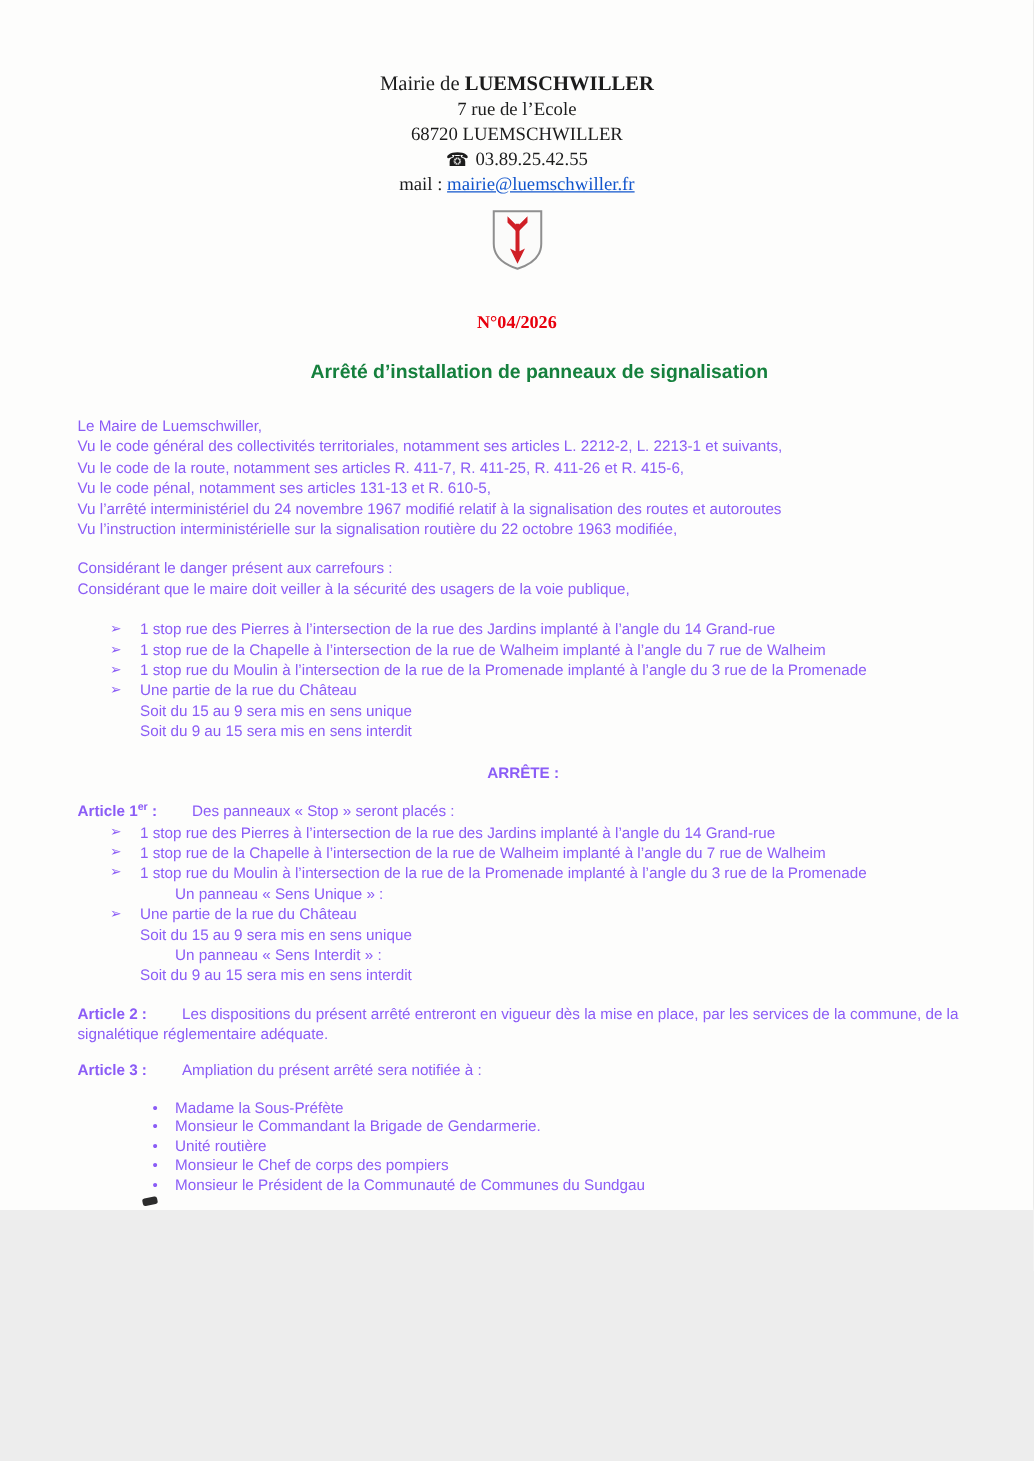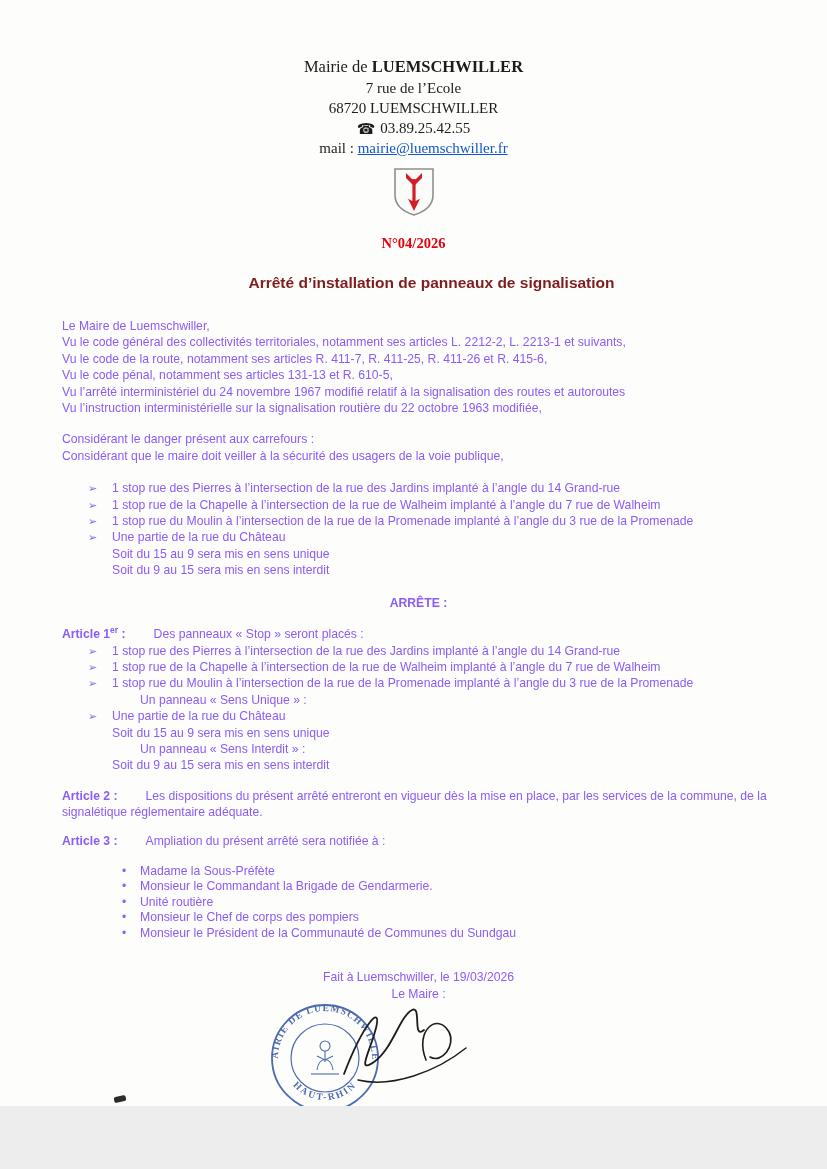--- a/index.html
+++ b/index.html
@@ -1,30 +1,30 @@
 <!DOCTYPE html>
 <html><head>
 <meta charset="utf-8">
 <style>
   * { margin:0; padding:0; box-sizing:border-box; }
   html,body { background:#ededed; }
   body { font-family:"Liberation Sans", sans-serif; }
   .page {
-    width:827px; height:1106px; margin:0 auto; background:#fdfdfc;
+    width:827px; height:968px; margin:0 auto; background:#fdfdfc;
     position:relative; overflow:hidden; color:#1d1d1d;
     box-shadow:0 0 4px rgba(0,0,0,.25);
   }
   
   .hdr { text-align:center; padding-top:56px; font-family:"Liberation Serif", serif; font-size:15px; line-height:20px; color:#1c1c1c; }
   .hdr .org { font-size:16.5px; line-height:22px; }
   .hdr .phone-line .phone-icon { font-size:15px; margin-right:5px; position:relative; top:1px; }
   a.mail-link { color:#1155cc; text-decoration:underline; cursor:pointer; }
   .crest-wrap { text-align:center; margin-top:9px; }
-  .doc-number { text-align:center; color:#e8000d; font-weight:bold; font-family:"Liberation Serif", serif; font-size:14.5px; margin-top:14px; }
-  .doc-title { text-align:center; font-weight:bold; font-size:15.5px; margin-top:22px; color:#7f1d1d;padding-left:36px; }
+  .doc-number { text-align:center; color:#e8000d; font-weight:bold; font-family:"Liberation Serif", serif; font-size:14.5px; margin-top:28px; }
+  .doc-title { text-align:center; font-weight:bold; font-size:15.5px; margin-top:22px; color:#15803d;padding-left:36px; }
   
   .doc-body { font-size:12.2px; line-height:16.4px; padding:0 52px 0 62px; color:#8b5cf6; }
   .salutation { margin-top:26px; }
   .vu-block { }
   .considerant-block { margin-top:15px; }
   .list { }
   .carrefours-list { margin-top:16px; }
   .doc-li { display:flex; padding-left:26px; }
   .doc-li .marker { width:24px; flex:none; font-size:11px; }
   .doc-li.sub2 { padding-left:54px; }

